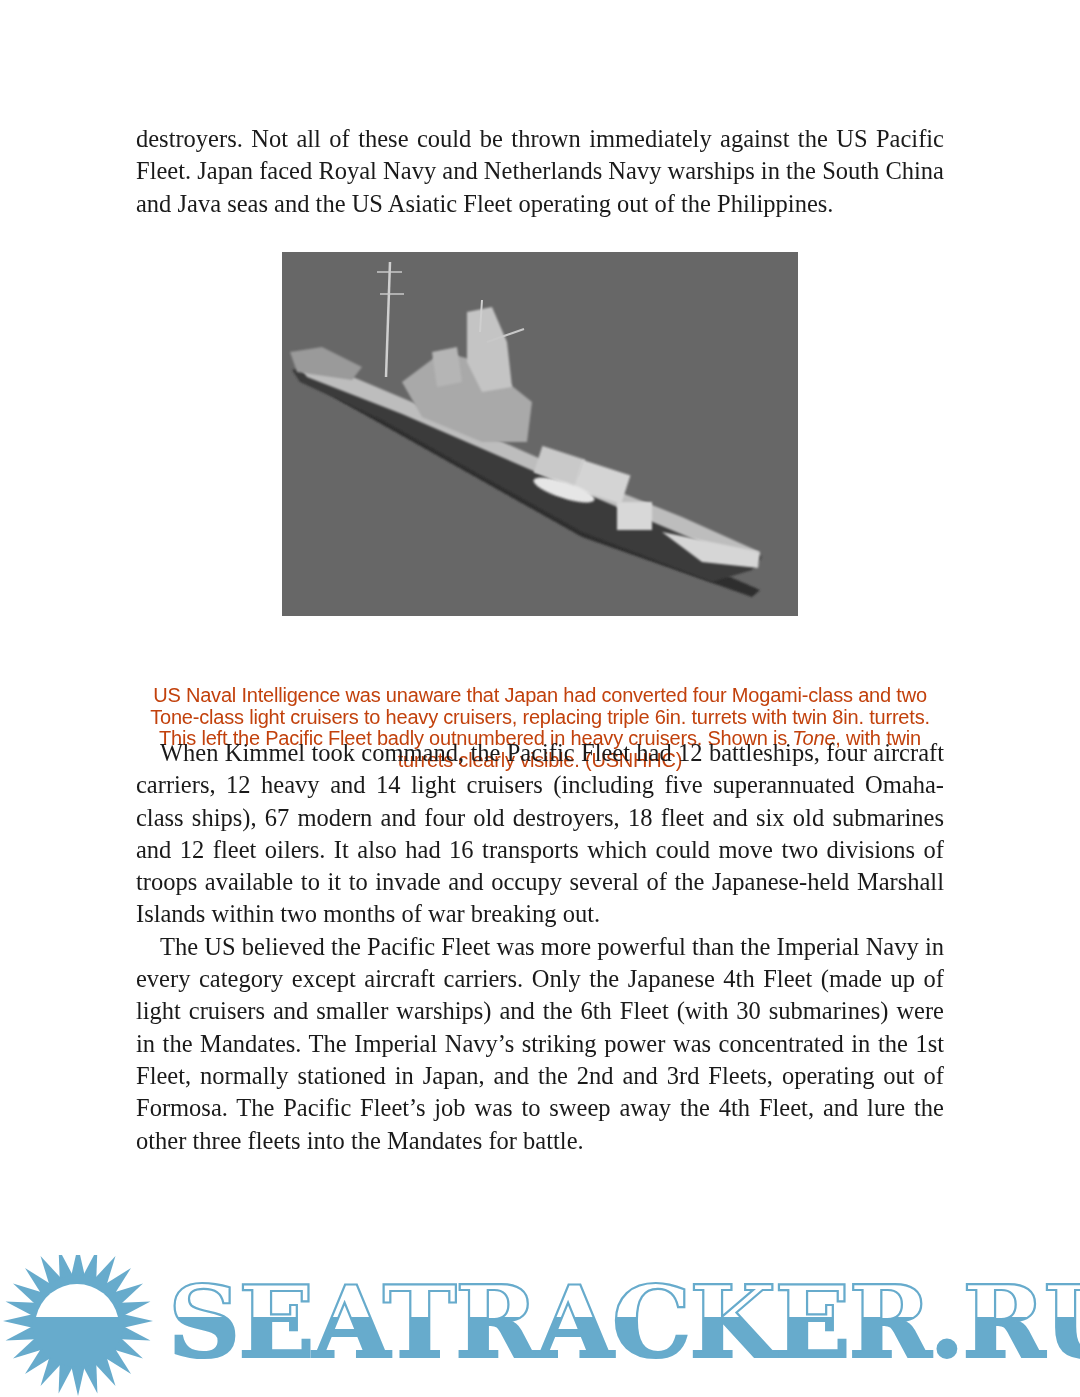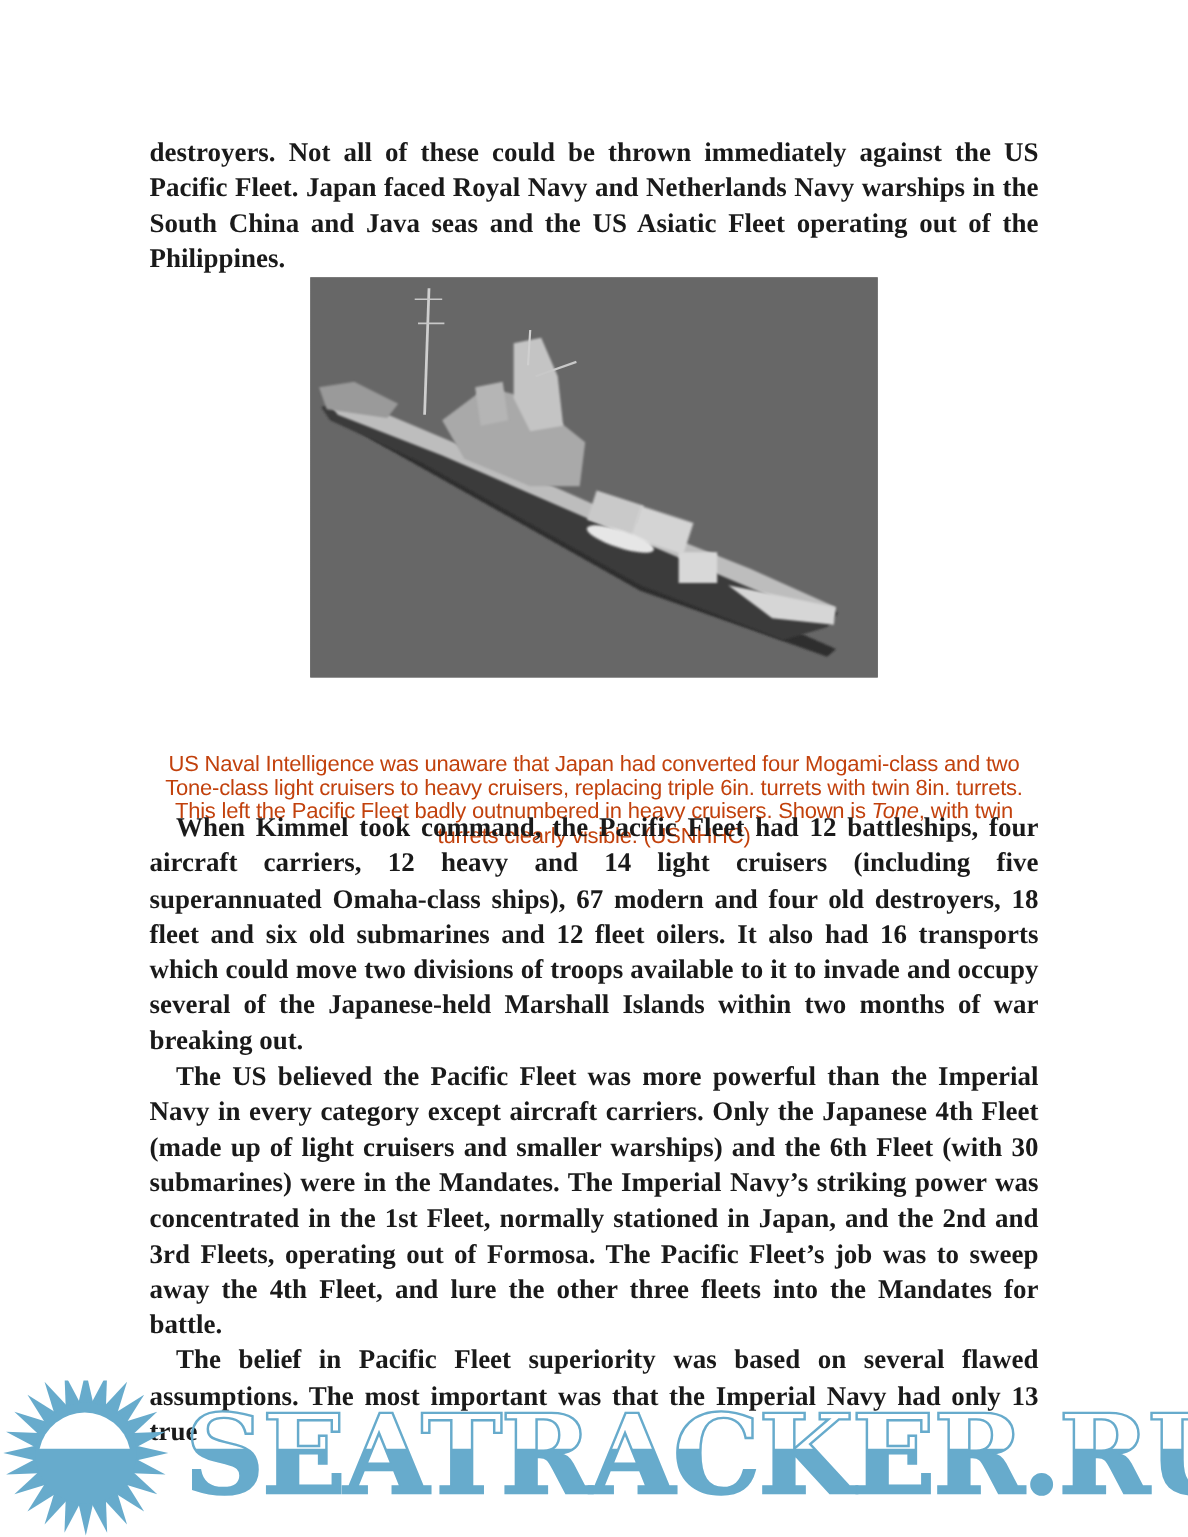--- a/index.html
+++ b/index.html
@@ -2,21 +2,21 @@
 <html><head>
 <meta charset="utf-8">
 <style>
   html, body { margin: 0; padding: 0; background: #ffffff; }
   body { width: 1080px; height: 1397px; position: relative; overflow: hidden; }
   .page { position: absolute; left: 0; top: 0; width: 1080px; height: 1397px; background: #fff; }
   .body-text {
     position: absolute; left: 136px; width: 808px;
     font-family: "Liberation Serif", "DejaVu Serif", serif;
     font-size: 24.5px; line-height: 32.3px; color: #1a1a1a;
-    text-align: justify; margin: 0; font-weight: bold;
+    text-align: justify; margin: 0;
   }
   .body-text p { margin: 0; }
   .body-text p.indent { text-indent: 24px; }
   #para-top { top: 123px; }
   #para-block2 { top: 737px; }
   .photo {
     position: absolute; left: 282px; top: 252px; width: 516px; height: 364px;
     background:
       radial-gradient(ellipse at 30% 40%, rgba(255,255,255,0.05), rgba(0,0,0,0) 60%),
       linear-gradient(180deg, #6f6f6f 0%, #626262 50%, #595959 100%);
@@ -77,21 +77,20 @@
     </svg>
   </div>
 
   <div class="caption">
     <span>US Naval Intelligence was unaware that Japan had converted four Mogami-class and two Tone-class light cruisers to heavy cruisers, replacing triple 6in. turrets with twin 8in. turrets. This left the Pacific Fleet badly outnumbered in heavy cruisers. Shown is </span><em>Tone</em><span>, with twin turrets clearly visible. (USNHHC)</span>
   </div>
 
   <div class="body-text" id="para-block2">
     <p class="indent">When Kimmel took command, the Pacific Fleet had 12 battleships, four aircraft carriers, 12 heavy and 14 light cruisers (including five superannuated Omaha-class ships), 67 modern and four old destroyers, 18 fleet and six old submarines and 12 fleet oilers. It also had 16 transports which could move two divisions of troops available to it to invade and occupy several of the Japanese-held Marshall Islands within two months of war breaking out.</p>
     <p class="indent">The US believed the Pacific Fleet was more powerful than the Imperial Navy in every category except aircraft carriers. Only the Japanese 4th Fleet (made up of light cruisers and smaller warships) and the 6th Fleet (with 30 submarines) were in the Mandates. The Imperial Navy’s striking power was concentrated in the 1st Fleet, normally stationed in Japan, and the 2nd and 3rd Fleets, operating out of Formosa. The Pacific Fleet’s job was to sweep away the 4th Fleet, and lure the other three fleets into the Mandates for battle.</p>
-    <p class="indent">The belief in Pacific Fleet superiority was based on several flawed assumptions. The most important was that the Imperial Navy had only 13 true</p>
   </div>
 
   <div class="watermark">
     <svg width="1080" height="142" viewBox="0 0 1080 142">
 
       <g fill="#67abcc">
         <g transform="translate(78,66)">
           <polygon points="0,-75 8,-40 -8,-40"></polygon>
           <polygon points="0,-75 8,-40 -8,-40" transform="rotate(15)"></polygon>
           <polygon points="0,-75 8,-40 -8,-40" transform="rotate(30)"></polygon>

